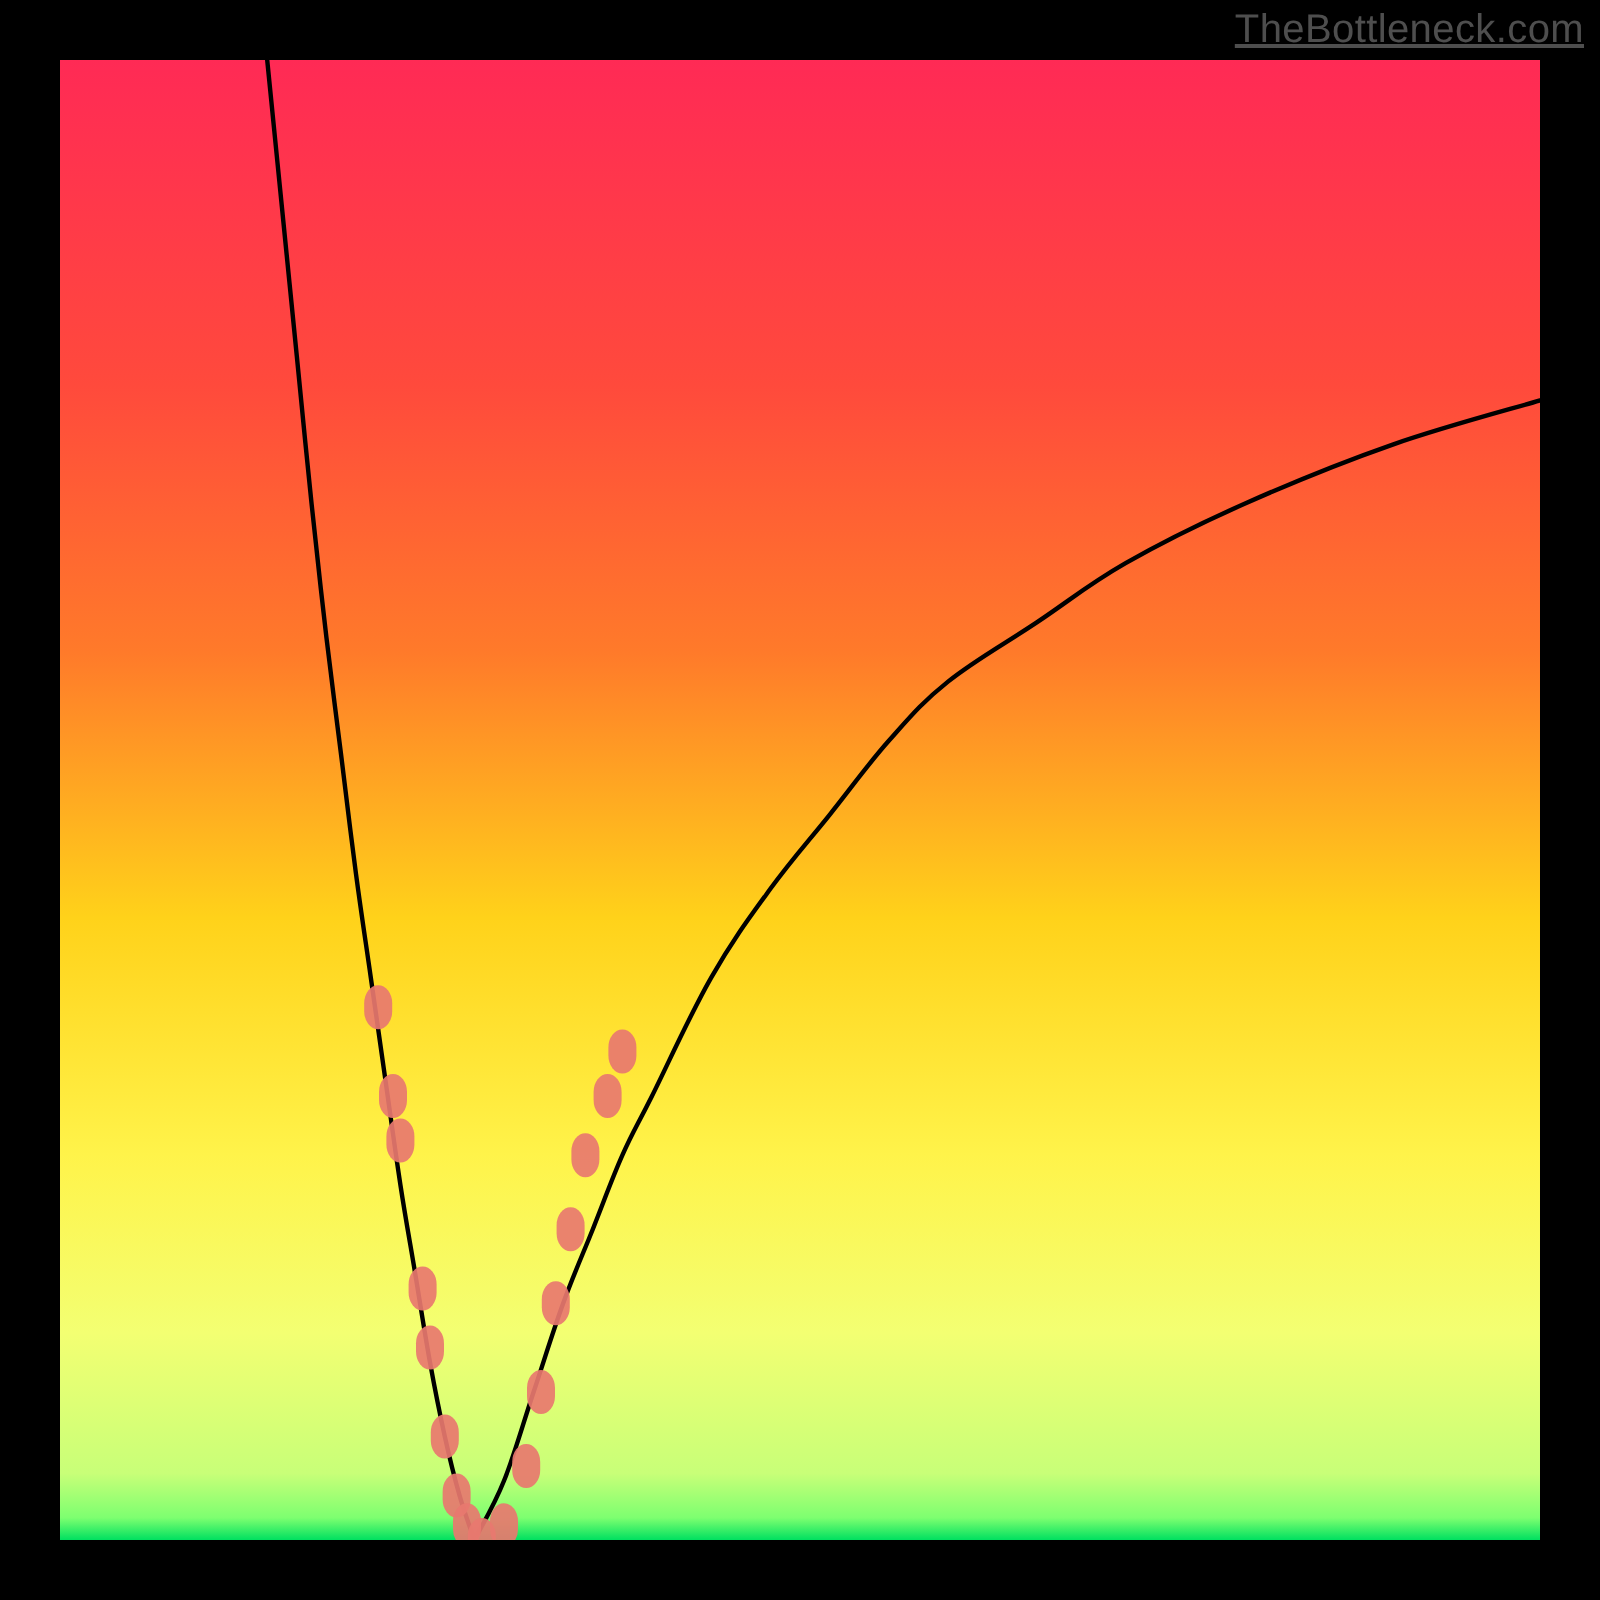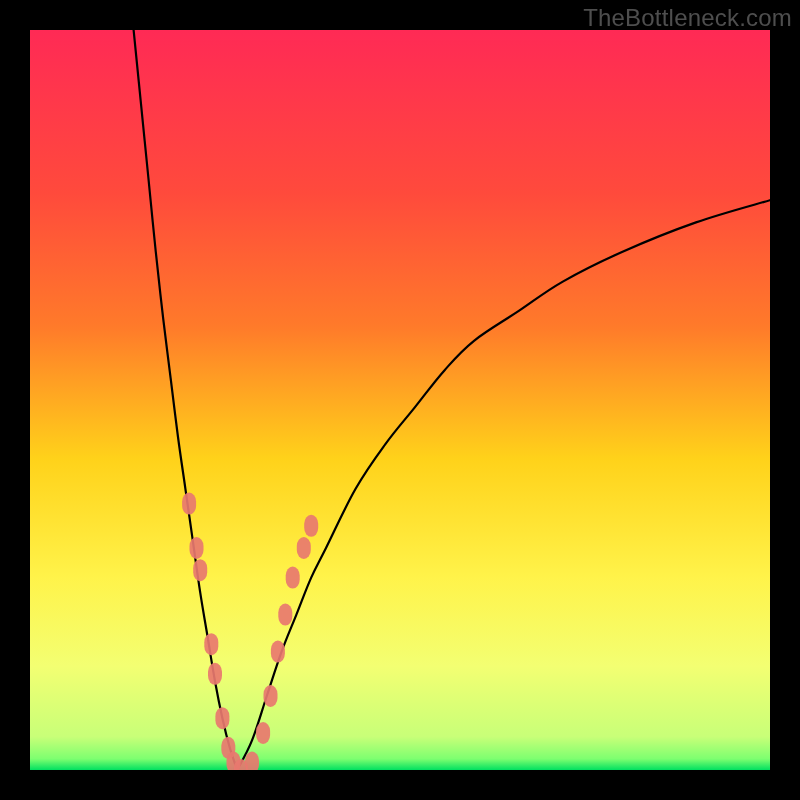--- a/index.html
+++ b/index.html
@@ -23,24 +23,25 @@
     top: 30px;
     width: 740px;
     height: 740px;
     
   }
   .watermark {
     position: absolute;
     top: 4px;
     right: 8px;
     color: #4e4e4e;
-    font-size: 24px;
+    font-size: 20px;
     font-weight: 500;
     letter-spacing: 0.2px;
     user-select: none;
+    text-decoration: underline;
   }
   svg { display: block; }
 </style>
 </head>
 <body>
 
 <div class="frame">
   <div class="watermark">TheBottleneck.com</div>
   <div class="plot">
     <svg id="chart-svg" width="740" height="740" viewBox="0 0 740 740" preserveAspectRatio="none">

